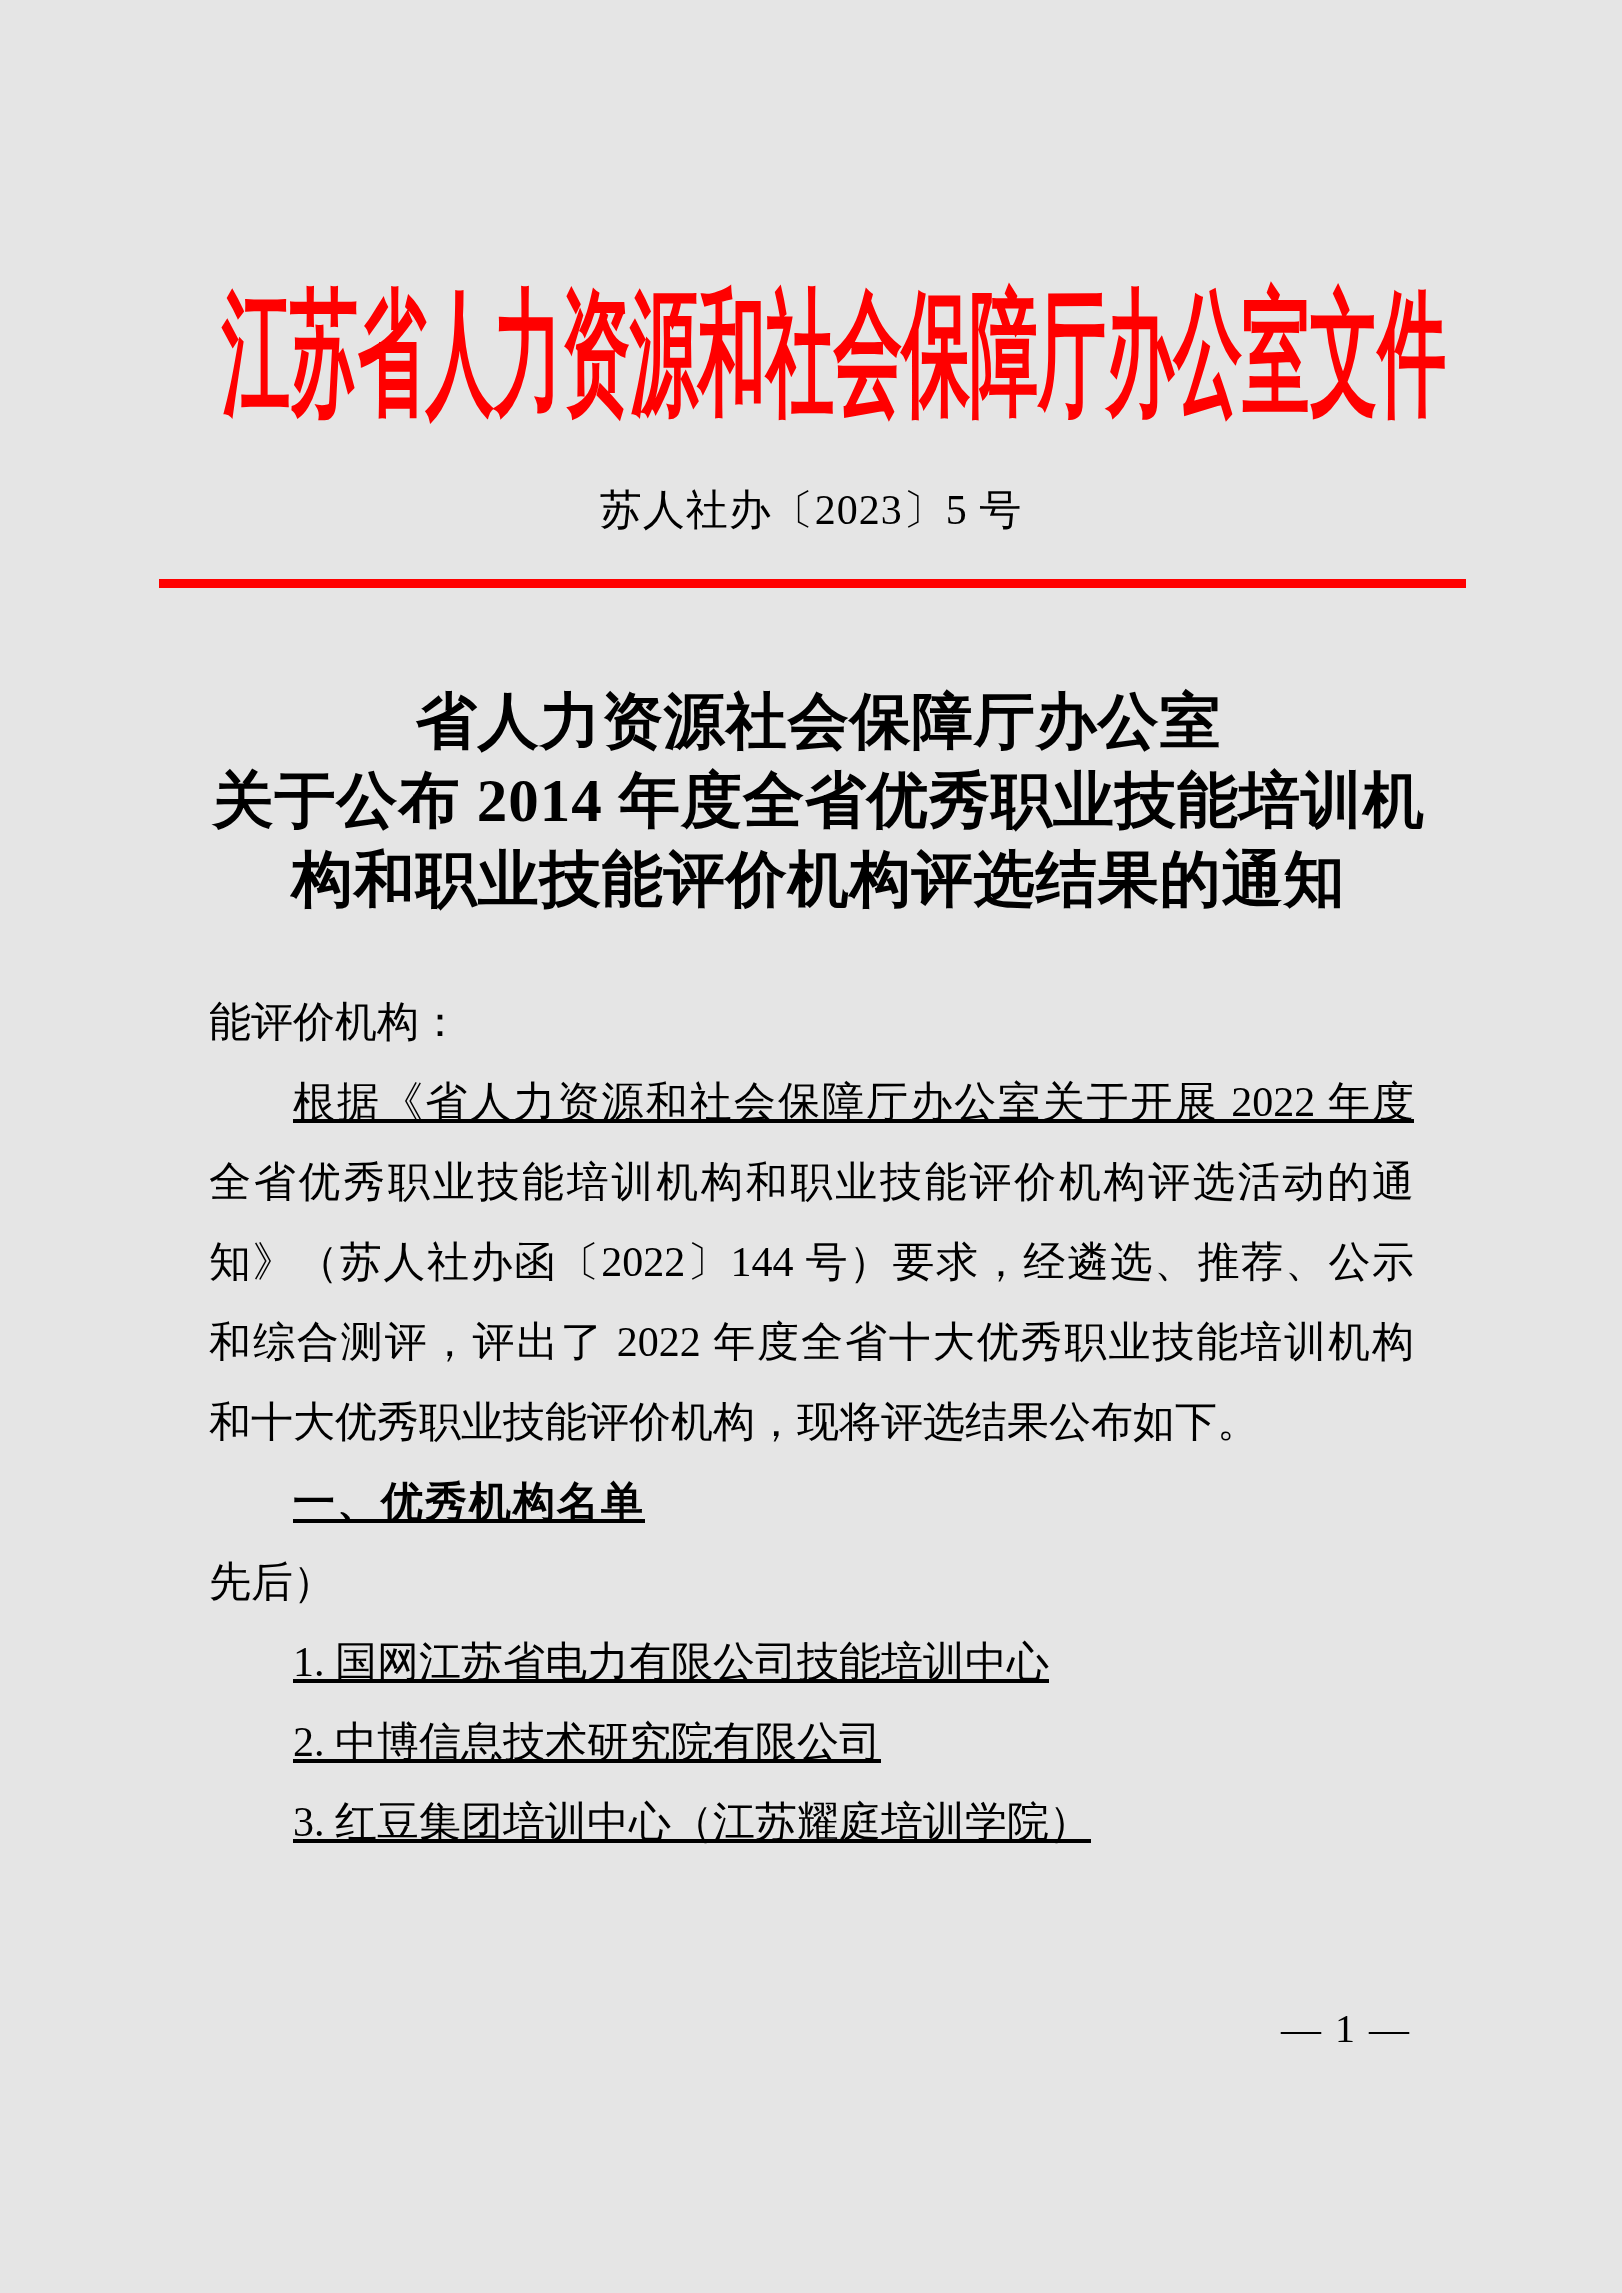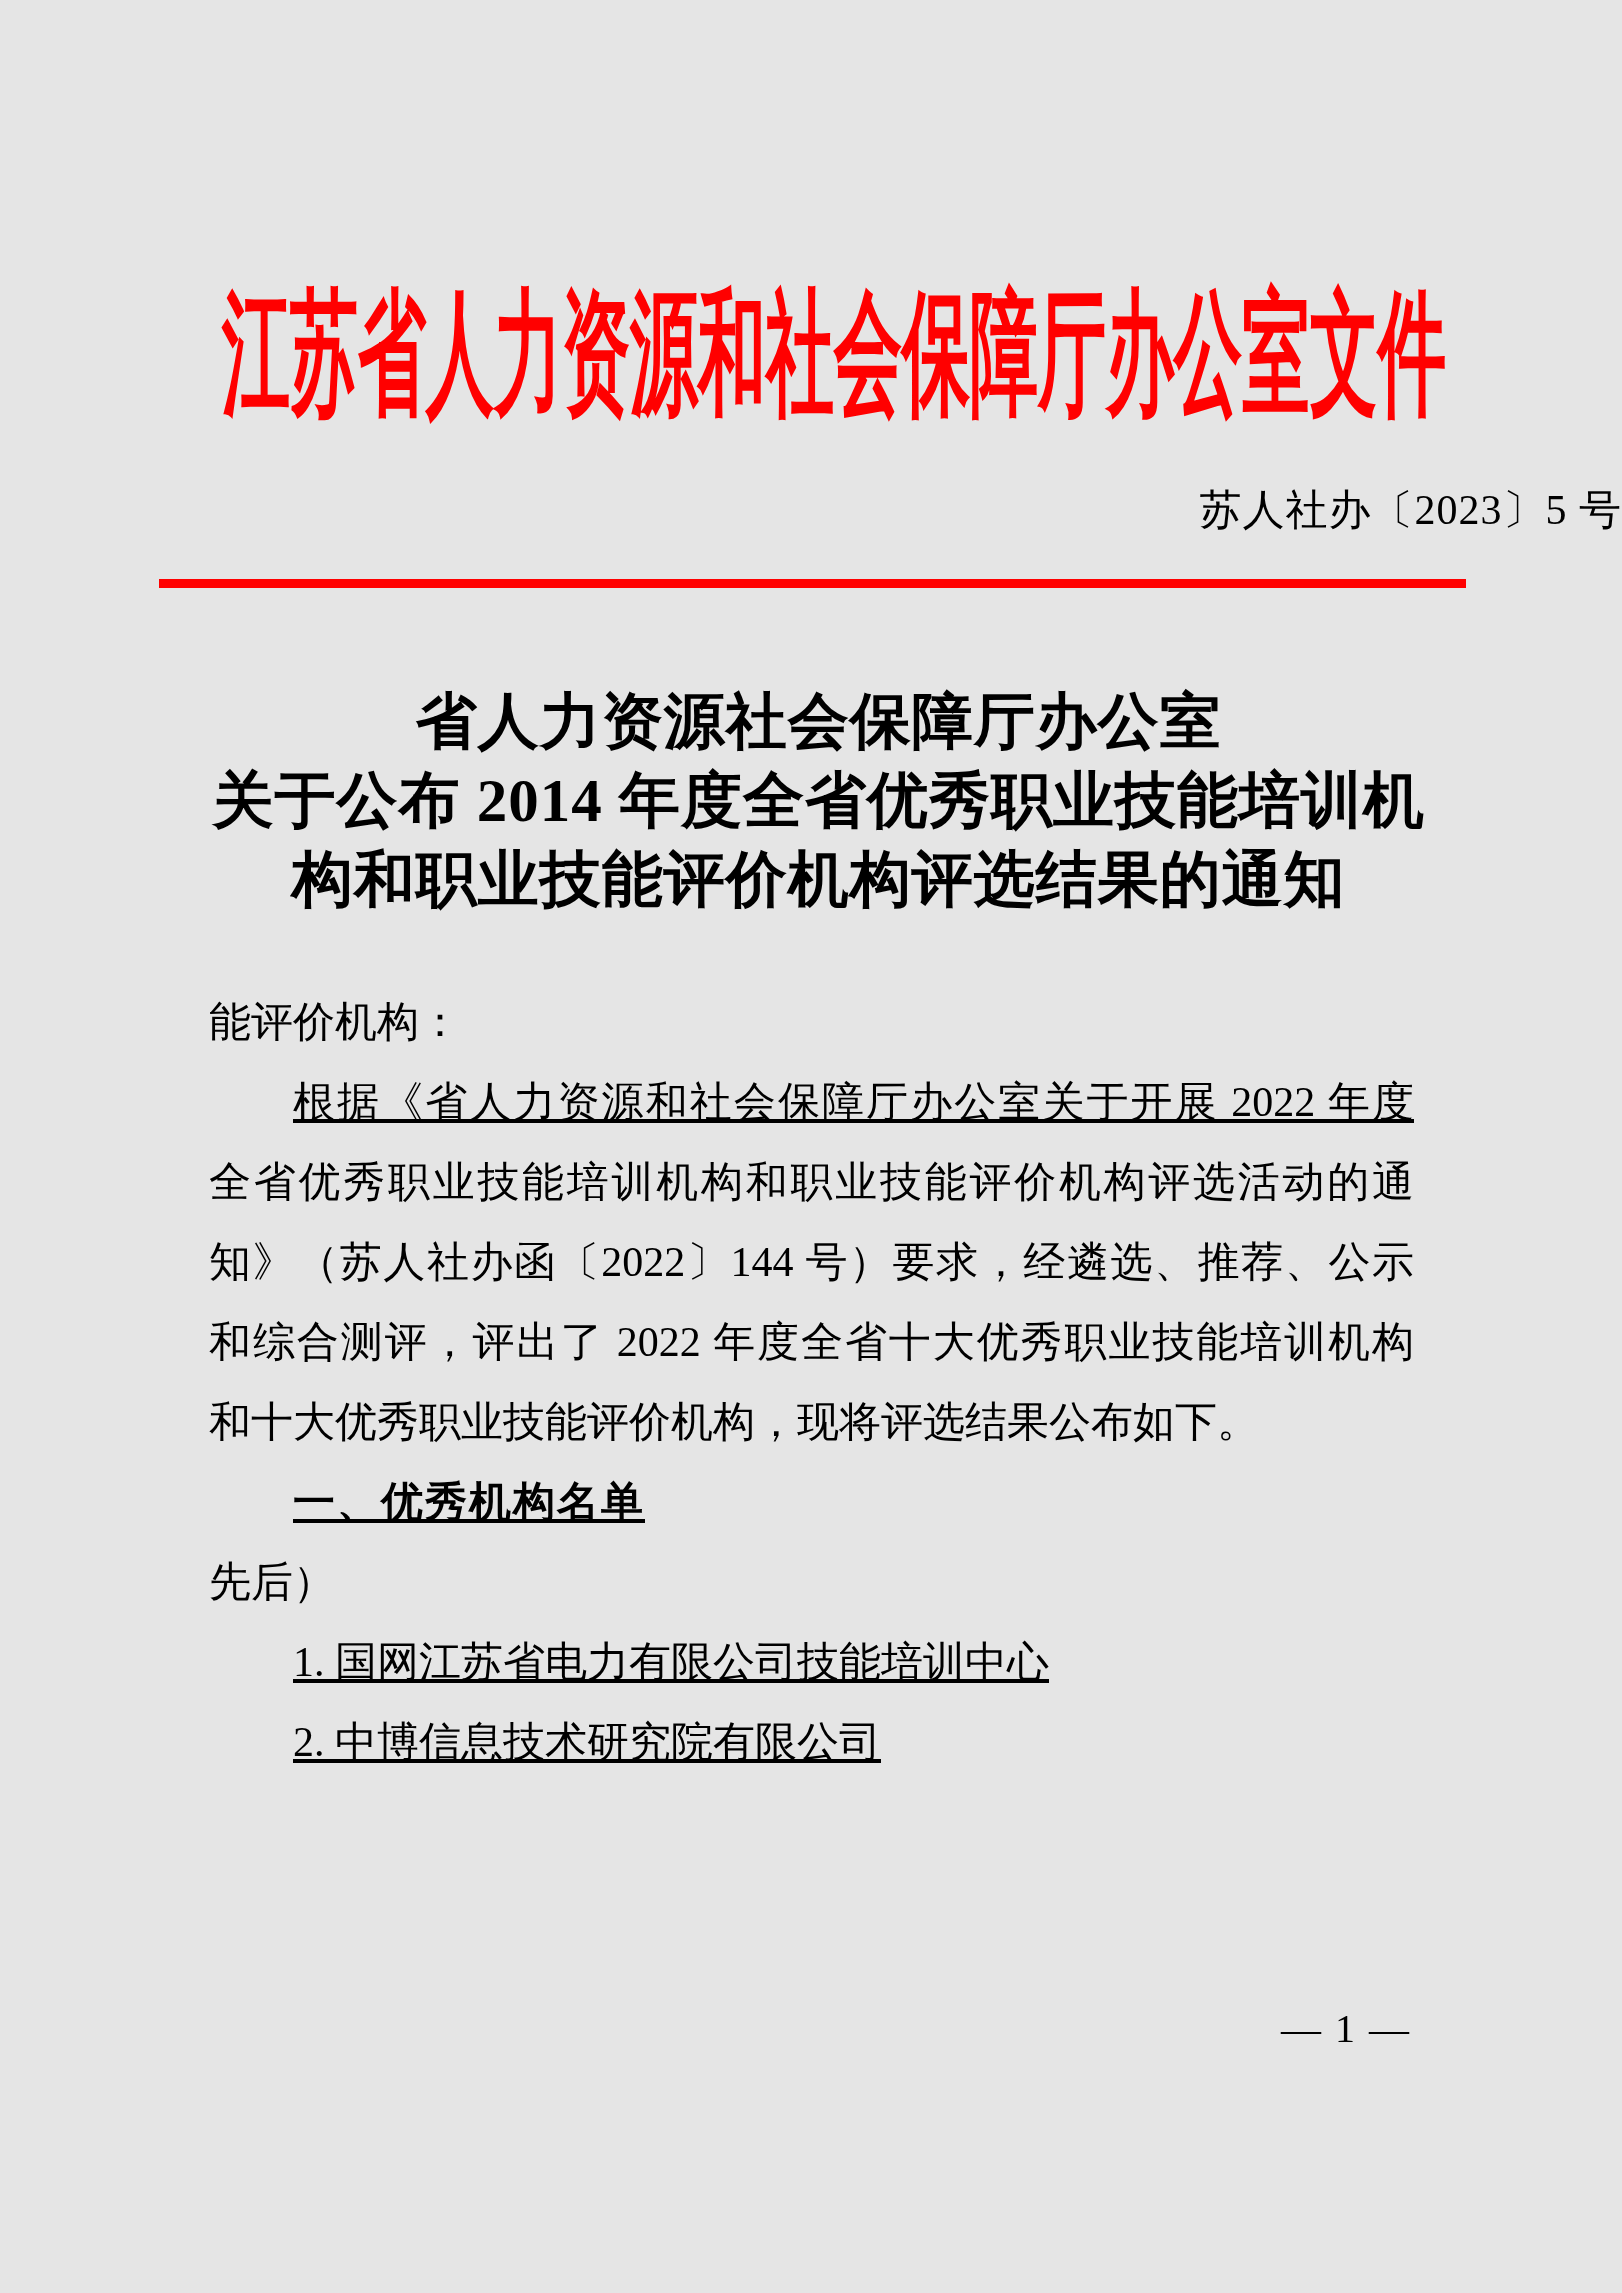--- a/index.html
+++ b/index.html
@@ -29,21 +29,21 @@
     transform: scaleY(2.0);
     transform-origin: top center;
     letter-spacing: 0px;
   }
   
   .doc-number {
     position: absolute;
     left: 0;
     right: 0;
     top: 486px;
-    text-align: right;
+    text-align: center;
     font-size: 42px;
     line-height: 49px;
     letter-spacing: 1px;
   }
   
   .red-line {
     position: absolute;
     left: 159px;
     top: 579px;
     width: 1307px;
@@ -119,18 +119,19 @@
     <div class="line">能评价机构：</div>
     <div class="line l-justify l-indent">根据《省人力资源和社会保障厅办公室关于开展 2022 年度</div>
     <div class="line l-justify">全省优秀职业技能培训机构和职业技能评价机构评选活动的通</div>
     <div class="line l-justify">知》（苏人社办函〔2022〕144 号）要求，经遴选、推荐、公示</div>
     <div class="line l-justify">和综合测评，评出了 2022 年度全省十大优秀职业技能培训机构</div>
     <div class="line">和十大优秀职业技能评价机构，现将评选结果公布如下。</div>
     <div class="line l-heading l-indent">一、优秀机构名单</div>
     <div class="line">先后）</div>
     <div class="line l-indent">1. 国网江苏省电力有限公司技能培训中心</div>
     <div class="line l-indent">2. 中博信息技术研究院有限公司</div>
+    <div class="line l-indent">3. 红豆集团培训中心（江苏耀庭培训学院）</div>
   </div>
 
   <div class="page-number">— 1 —</div>
 
 </div>
 
 
 </body></html>

